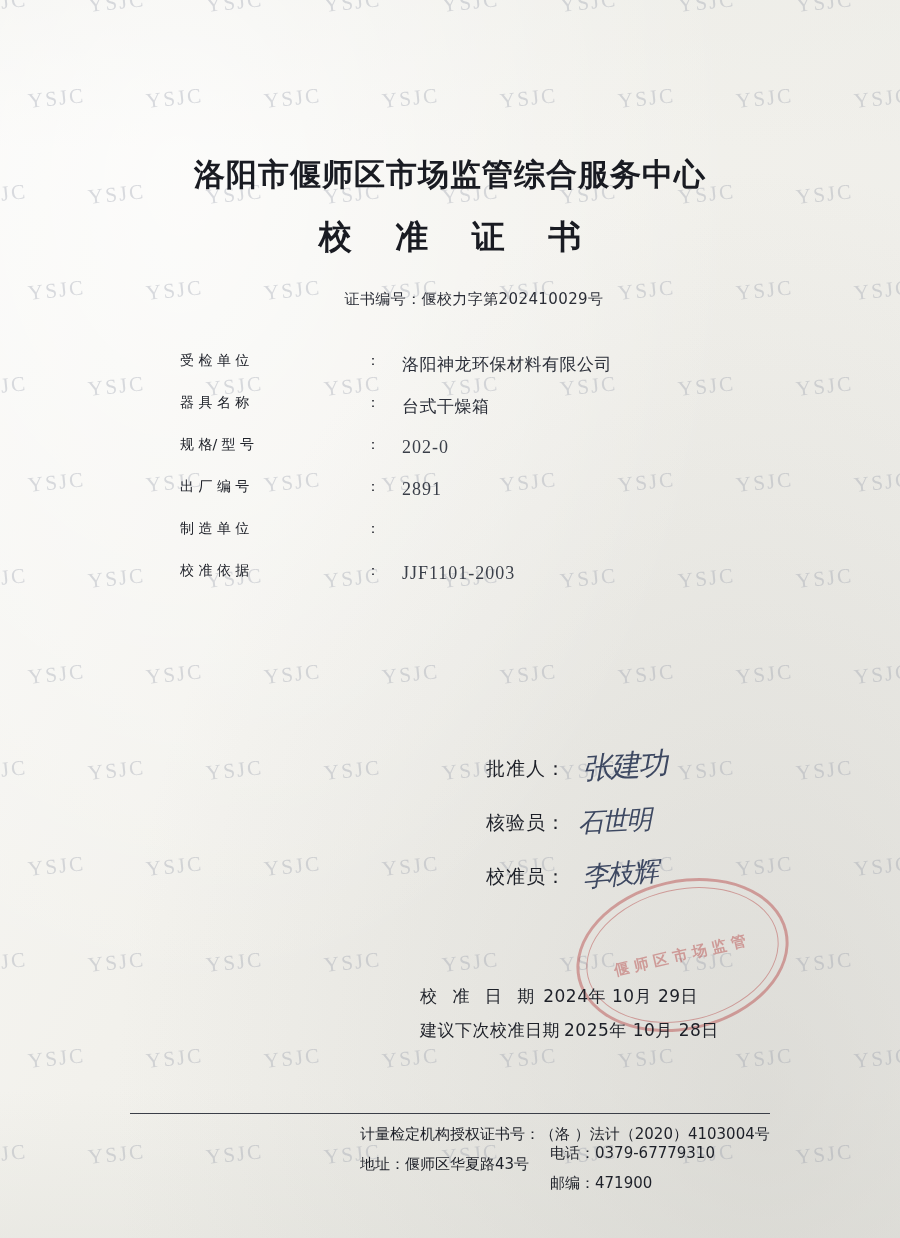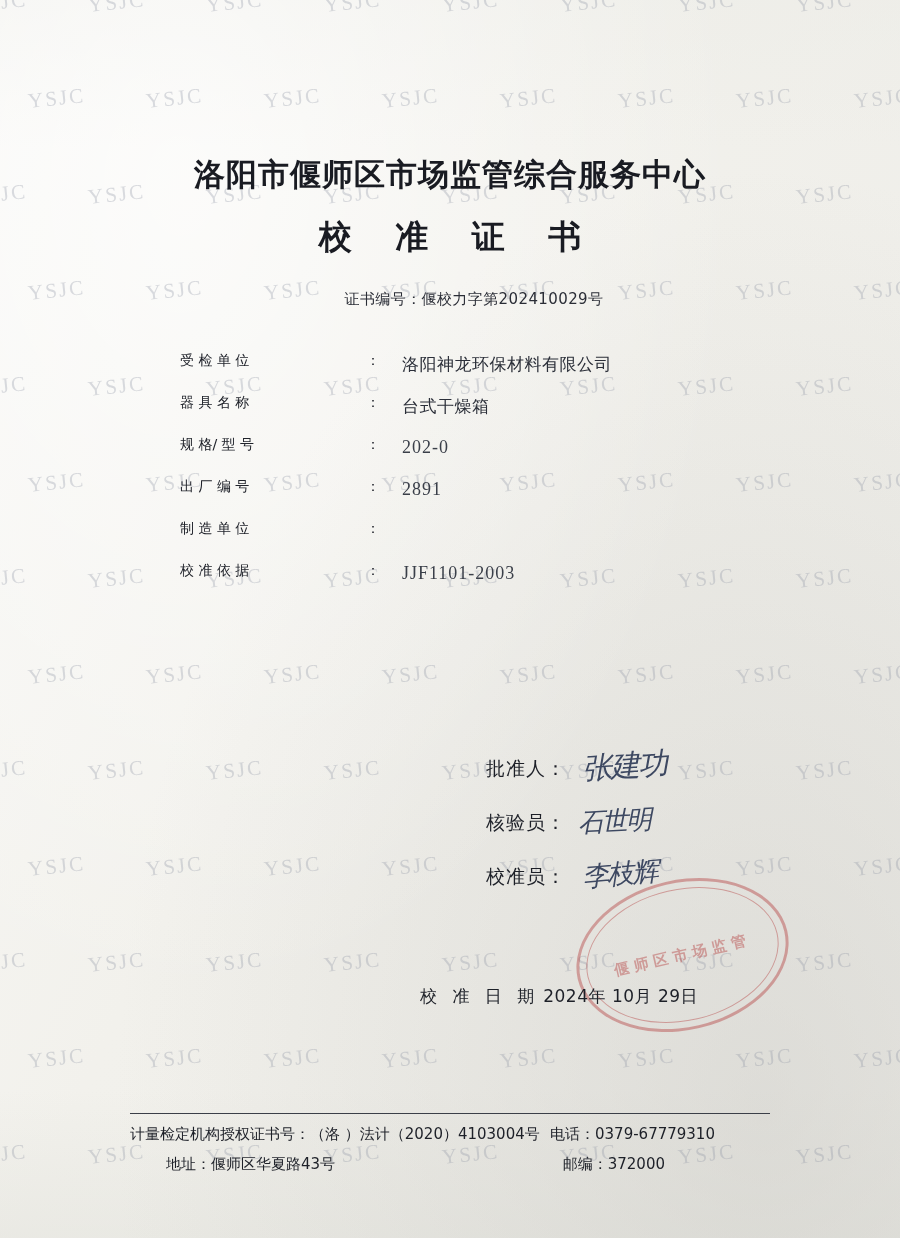--- a/index.html
+++ b/index.html
@@ -246,21 +246,22 @@
     left: 130px;
     top: 1125px;
     width: 650px;
     font-family: "DejaVu Sans", sans-serif;
     font-size: 15px;
     color: #1d2028;
   }
   .footer-row {
     display: flex;
     height: 30px;
-    align-items: flex-start;
+    align-items: flex-end;
+    flex-direction: column;
   }
   .footer-left { width: 420px; }
   .footer-right { width: 230px; }
   .footer-row.r2 .footer-left { padding-left: 36px; }
 </style>
 </head>
 <body>
 
 <div id="page">
 
@@ -430,29 +431,30 @@
       </div>
 
     <div id="seal">
       <div class="ring"></div>
       <div class="ring2"></div>
       <div class="seal-text">偃师区市场监管</div>
     </div>
 
     <div id="dates">
         <div class="date-row"><span class="dlabel">校 准 日 期</span><span class="dval">2024年 10月 29日</span></div>
+        <div class="date-row"><span class="dlabel2">建议下次校准日期</span><span class="dval">2025年 10月 28日</span></div>
       </div>
 
     <div id="footer-rule"></div>
 
     <div id="footer">
       <div class="footer-row r1">
         <div class="footer-left">计量检定机构授权证书号：（洛 ）法计（2020）4103004号</div>
         <div class="footer-right">电话：0379-67779310</div>
       </div>
       <div class="footer-row r2">
         <div class="footer-left">地址：偃师区华夏路43号</div>
-        <div class="footer-right">邮编：372000</div>
+        <div class="footer-right">邮编：471900</div>
       </div>
     </div>
 
   </div>
 </div>
 
 </body></html>

